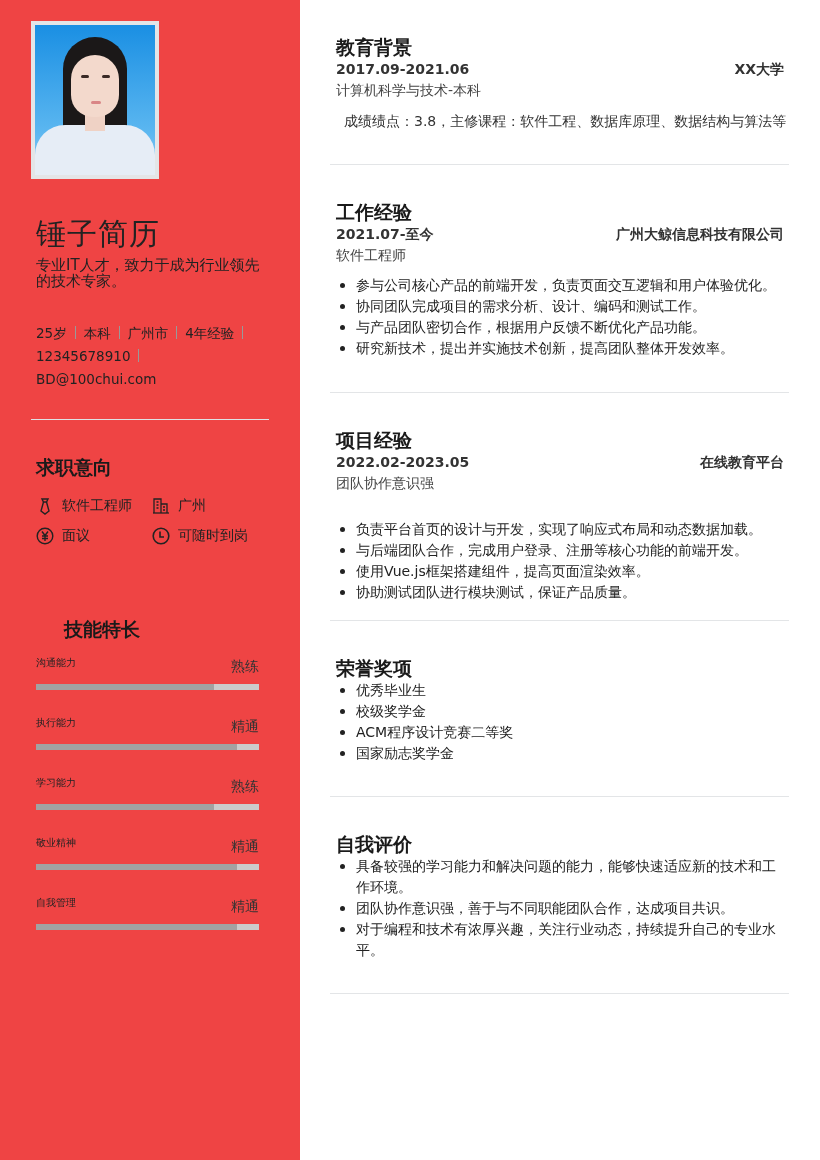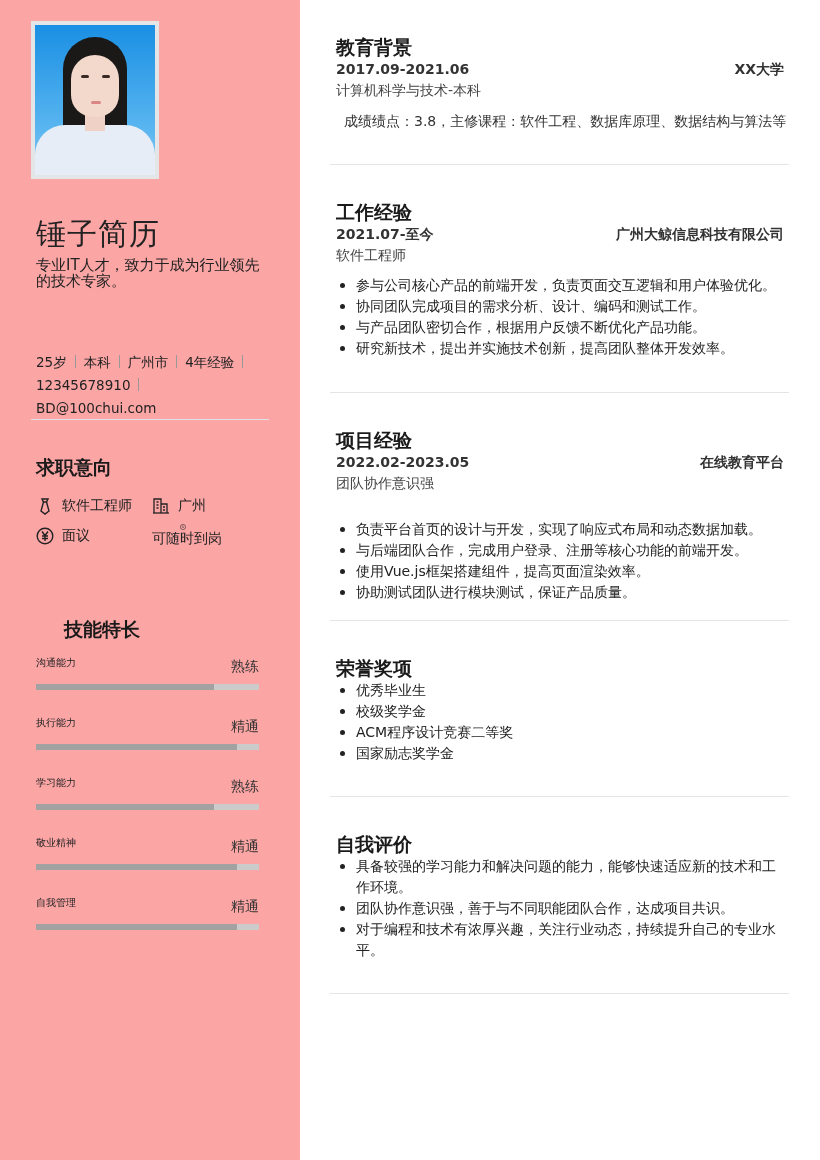--- a/index.html
+++ b/index.html
@@ -6,21 +6,21 @@
   html, body { width: 820px; height: 1160px; }
   body {
     font-family: "DejaVu Sans", "Liberation Sans", sans-serif;
     color: #222;
     background: #ffffff;
     position: relative;
     overflow: hidden;
   }
   .sidebar {
     position: absolute; left: 0; top: 0; width: 300px; height: 1160px;
-    background: #fca5a5;
+    background: #ef4444;
   }
   .photo-frame {
     position: absolute; left: 31px; top: 21px; width: 128px; height: 158px;
     background: #e4e5e7; padding: 4px;
   }
   .photo {
     width: 120px; height: 150px;
     background: linear-gradient(#1a8fe3, #5ab6f0 70%, #8ccaf3);
     position: relative; overflow: hidden;
   }
@@ -36,21 +36,21 @@
   .photo .eye.l { left: 46px; } .photo .eye.r { left: 67px; }
   .photo .lips { position:absolute; left:56px; top:76px; width:10px; height:3px; background:#d98686; border-radius:2px; }
   .photo .neck { position:absolute; left:50px; top:88px; width:20px; height:18px; background:#efd2c5; }
   .photo .shirt {
     position: absolute; left: 0; top: 100px; width: 120px; height: 50px;
     background: #e6edf6; border-radius: 30px 30px 0 0;
   }
 
   .name { position:absolute; left:36px; top:214px; font-size:30px; font-weight:normal; color:#222; letter-spacing:1px; }
   .tagline { position:absolute; left:36px; top:257px; width:230px; font-size:15px; line-height:16px; color:#222; }
-  .info { position:absolute; left:36px; top:322px; width:240px; font-size:13.5px; line-height:23px; color:#222;margin-top:29px; }
+  .info { position:absolute; left:36px; top:322px; width:240px; font-size:13.5px; line-height:23px; color:#222; }
   .info .sep { display:inline-block; width:1px; height:13px; background:#999; margin:0 8px; vertical-align:-1px; }
   .side-divider { position:absolute; left:31px; top:419px; width:238px; height:1px; background:#dfe1e4; }
 
   .side-title { position:absolute; left:36px; font-size:19px; font-weight:bold; color:#1a1a1a; }
   .intent { position:absolute; left:36px; top:494px; width:240px; font-size:14px; color:#222; }
   .intent-item { position:absolute; display:flex; align-items:center; height:24px; }
   .intent-item svg { width:18px; height:18px; margin-right:8px; }
 
   .skill { position:absolute; left:36px; width:223px; height:40px; }
   .skill .label { position:absolute; left:0; top:0; font-size:10px; color:#222; }
@@ -112,21 +112,21 @@
         </svg>
       <span>广州</span>
     </div>
     <div class="intent-item" style="left:0; top:30px;">
       <svg viewBox="0 0 18 18" fill="none" stroke="#222" stroke-width="1.4">
           <circle cx="9" cy="9" r="7.8"></circle>
           <path d="M6 4.5l3 4 3-4M9 8.5V14M6 9h6M6 11.5h6"></path>
         </svg>
       <span>面议</span>
     </div>
-    <div class="intent-item" style="left:116px; top:30px;flex-direction:column;">
+    <div class="intent-item" style="left:116px; top:30px;">
       <svg viewBox="0 0 18 18" fill="none" stroke="#222" stroke-width="1.6">
           <circle cx="9" cy="9" r="7.8"></circle>
           <path d="M8 4.5V10h4"></path>
         </svg>
       <span>可随时到岗</span>
     </div>
   </div>
 
   <div class="side-title" style="top:617px;margin-left:28px;">技能特长</div>
 

